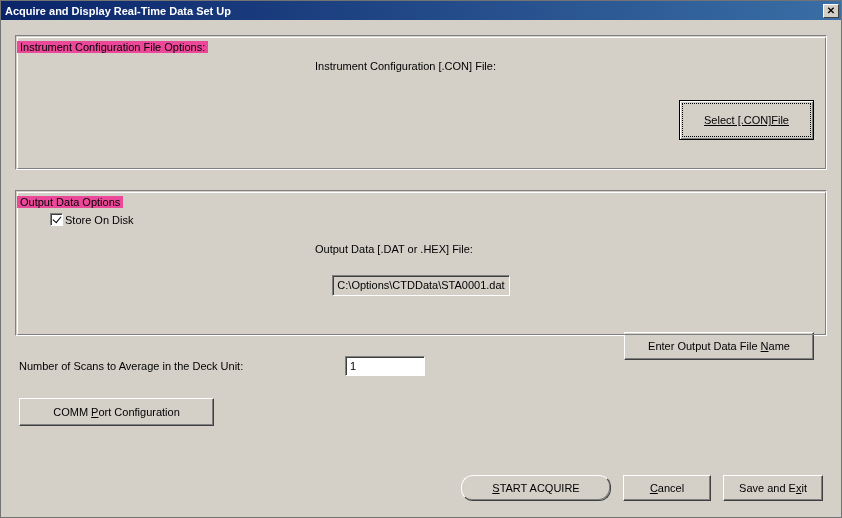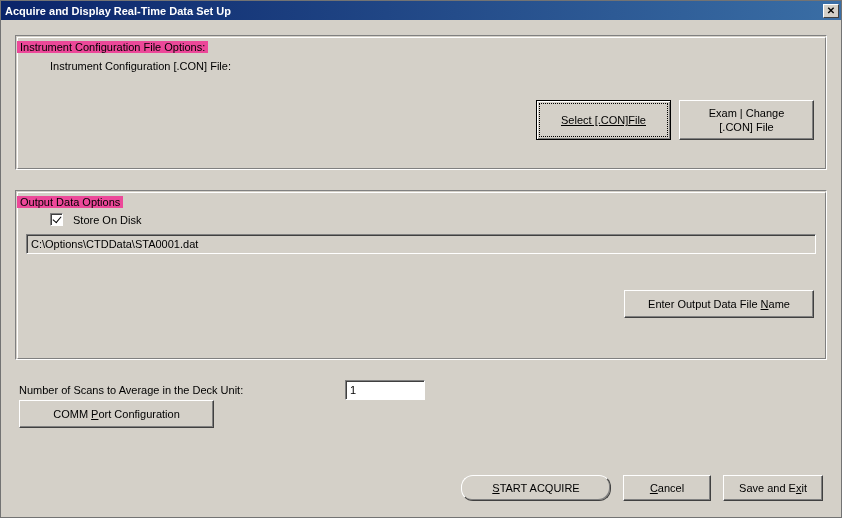--- a/index.html
+++ b/index.html
@@ -78,20 +78,21 @@
     left: 1px;
     background: #ec4899;
     padding: 0 3px;
     z-index: 2;
     margin-top: 12px;
   }
   .row {
     display: flex;
     align-items: center;
     margin-bottom: 10px;
+    flex-direction: column;
   }
   .label-col {
     padding-left: 24px;
     white-space: nowrap;
   }
   .text-readonly {
     flex: 1;
     height: 20px;
     background: #d4d0c8;
     border: 1px solid;
@@ -141,22 +142,22 @@
     min-width: 135px;
     min-height: 40px;
     display: flex;
     align-items: center;
     justify-content: center;
   }
   .checkbox-row {
     display: flex;
     align-items: center;
     padding-left: 24px;
-    margin-bottom: 8px;
-    gap: 10px;
+    margin-bottom: 17px;
+    gap: 2px;
   }
   .chk {
     width: 13px;
     height: 13px;
     background: #fff;
     border: 1px solid;
     border-color: #808080 #fff #fff #808080;
     box-shadow: inset 1px 1px 0 #404040;
     position: relative;
     display: inline-block;
@@ -169,20 +170,21 @@
     width: 7px;
     height: 4px;
     border-left: 1.8px solid #000;
     border-bottom: 1.8px solid #000;
     transform: rotate(-50deg);
   }
   .bottom-row {
     display: flex;
     align-items: center;
     margin-top: 6px;
+    margin-bottom: 22px;
     gap: 18px;
     padding-left: 4px;
   }
   .footer-btns {
     position: absolute;
     bottom: 16px;
     right: 18px;
     display: flex;
     gap: 12px;
   }
@@ -209,33 +211,33 @@
 
     <div class="groupbox" style="height:135px;">
       <div class="groupbox-legend">Instrument Configuration File Options:</div>
 
       <div class="row" style="gap:20px; margin-top:6px;">
         <div class="label-col" style="width:260px;">Instrument Configuration [.CON] File:</div>
       </div>
 
       <div class="btn-row-right">
         <div class="btn focus-default inner-focus">Select [.CON] <u>F</u>ile</div>
-        <div class="btn" style="min-width:135px;">Exam | Change<br>[.CON] File</div>
-      </div>
-    </div>
-
-    <div class="groupbox" style="height:170px;">
+      </div>
+    </div>
+
+    <div class="groupbox" style="height:146px;">
       <div class="groupbox-legend">Output Data Options</div>
 
       <div class="checkbox-row" style="margin-top:4px;">
         <span class="chk checked"></span>
         <span>Store On Disk</span>
       </div>
 
       <div class="row" style="gap:20px;">
+        <div class="label-col" style="width:260px;">Output Data [.DAT or .HEX] File:</div>
         <div class="text-readonly">C:\Options\CTDData\STA0001.dat</div>
       </div>
 
       <div style="display:flex; justify-content:flex-end; margin-top:36px; padding-right:2px;">
         <div class="btn" style="min-width:190px; padding:6px 13px;">Enter Output Data File <u>N</u>ame</div>
       </div>
     </div>
 
     <div class="bottom-row">
       <span style="width:308px;">Number of Scans to Average in the Deck Unit:</span>

